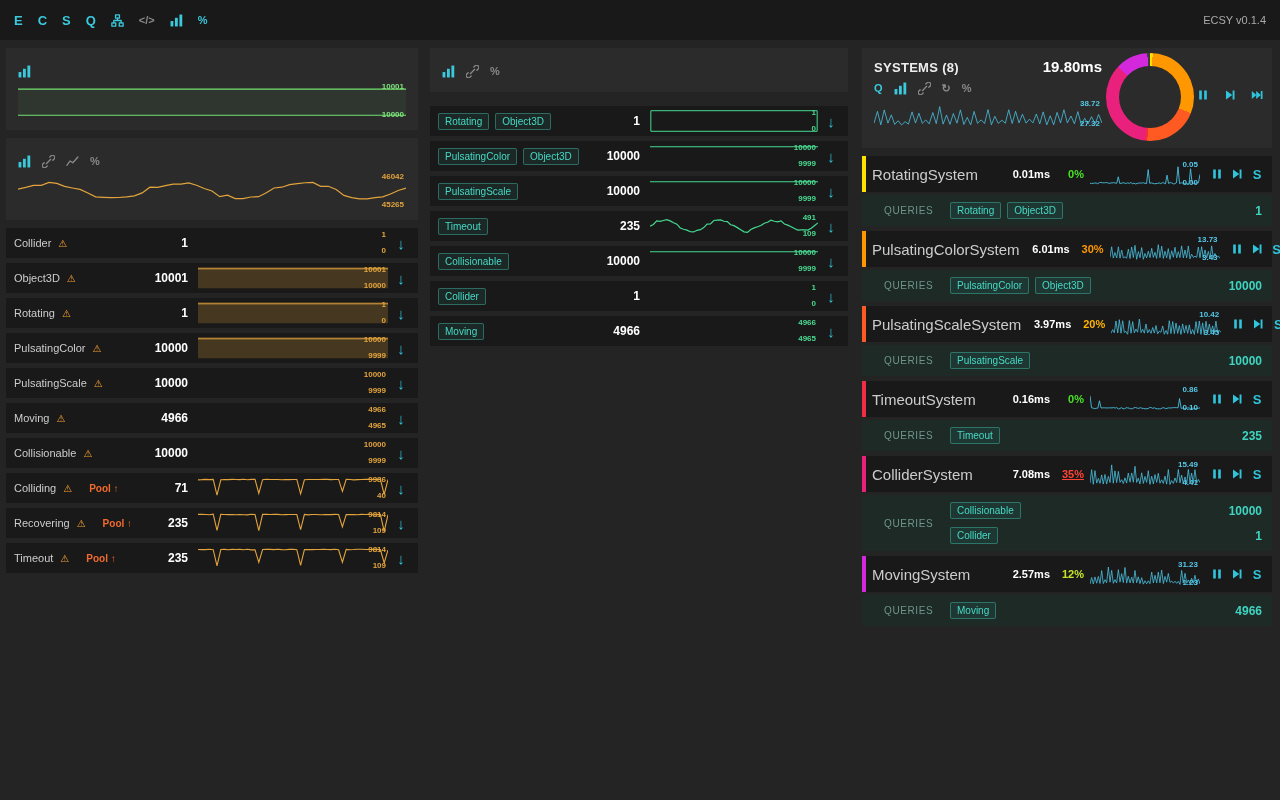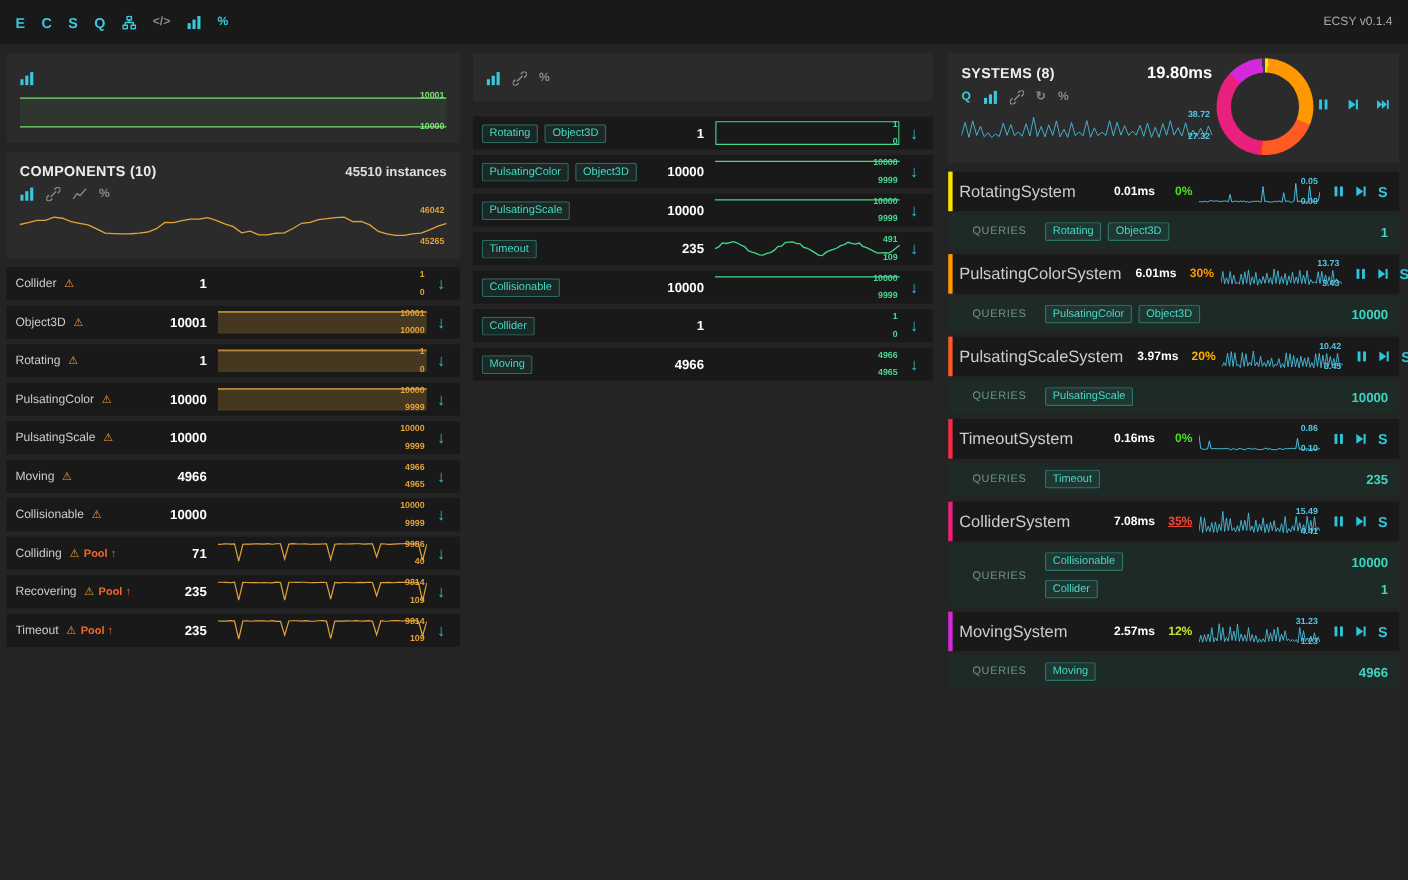--- a/index.html
+++ b/index.html
@@ -38,21 +38,21 @@
   .clab{position:absolute;right:2px;font-size:8px;font-weight:bold;line-height:1}
   .clab.top{top:1px}.clab.bot{bottom:1px}
   .clab.green{color:#7de37b}.clab.orange{color:#e2a33c}.clab.cyan{color:#55c8e8}.clab.teal{color:#49d990}
 
   
   .list{margin-top:8px}
   .row{background:#191919;height:30px;display:flex;align-items:center;padding:0 8px;margin-bottom:5px;position:relative}
   .row .name{font-size:11px;color:#ccc;white-space:nowrap}
   .row-name{flex:1;display:flex;align-items:center;min-width:0;overflow:hidden}
   .warn-icon{color:#f09c2e;font-size:10px;margin-left:7px}
-  .pool{color:#f06a2e;font-size:10px;font-weight:bold;margin-left:4px;white-space:nowrap}
+  .pool{color:#f06a2e;font-size:10px;font-weight:bold;margin-left:17px;white-space:nowrap}
   .count{width:58px;text-align:right;font-size:12px;font-weight:bold;color:#fff;flex:none}
   .sparkwrap{position:relative;width:190px;height:26px;margin:0 4px 0 10px;flex:none}
   .sparkwrap .spark{position:absolute;inset:0}
   .arrow{color:#2fc6dc;font-size:15px;font-weight:bold;width:18px;text-align:center;flex:none;cursor:pointer}
 
   .chips{display:flex;gap:6px;flex:1;min-width:0;align-items:center;overflow:hidden}
   .chip{font-size:10px;color:#45d9c5;background:rgba(69,217,197,.08);border:1px solid rgba(69,217,197,.38);padding:2px 6px;border-radius:2px;white-space:nowrap;cursor:pointer}
   .query-row .count{width:46px}
   .query-row .sparkwrap{width:168px}
 
@@ -130,24 +130,20 @@
               <polyline points="0,4.5 100,4.5" fill="none" stroke="#72e26f" stroke-width="1.1" vector-effect="non-scaling-stroke"></polyline>
               <polyline points="0,21 100,21" fill="none" stroke="#72e26f" stroke-width="1.1" vector-effect="non-scaling-stroke"></polyline>
             </svg>
           </div>
         <span class="clab top green">10001</span>
         <span class="clab bot green">10000</span>
       </div>
     </section>
 
     <section class="panel" style="margin-top:8px">
-      <div class="title-row">
-        <div class="panel-title">COMPONENTS (10)</div>
-        <div class="instances">45510 instances</div>
-      </div>
       <div class="icon-row">
         <span class="p-icon cyan">
           <svg class="fillico" viewBox="0 0 12 12">
               <rect x="0.5" y="6.5" width="2.6" height="5"></rect>
               <rect x="4.6" y="3.5" width="2.6" height="8"></rect>
               <rect x="8.7" y="0.5" width="2.6" height="11"></rect>
             </svg>
         </span>
         <span class="p-icon">
           <svg class="stroke" viewBox="0 0 12 12">

